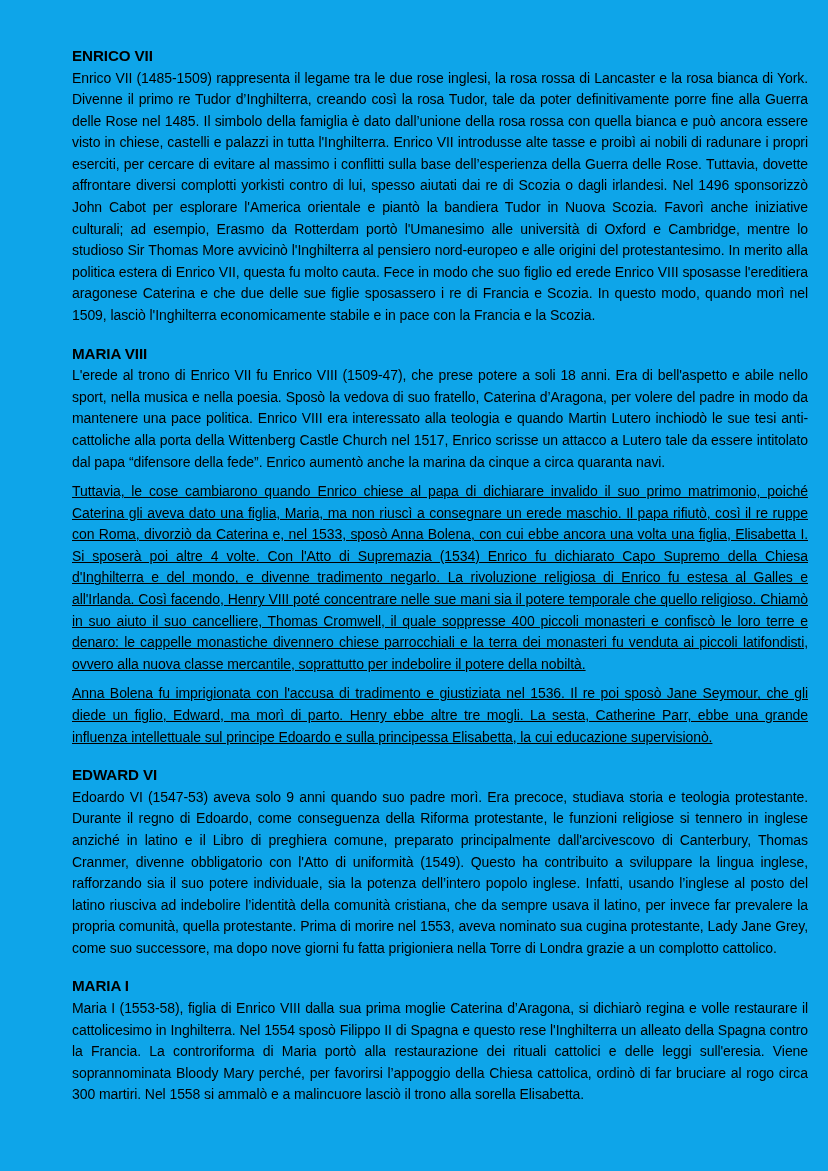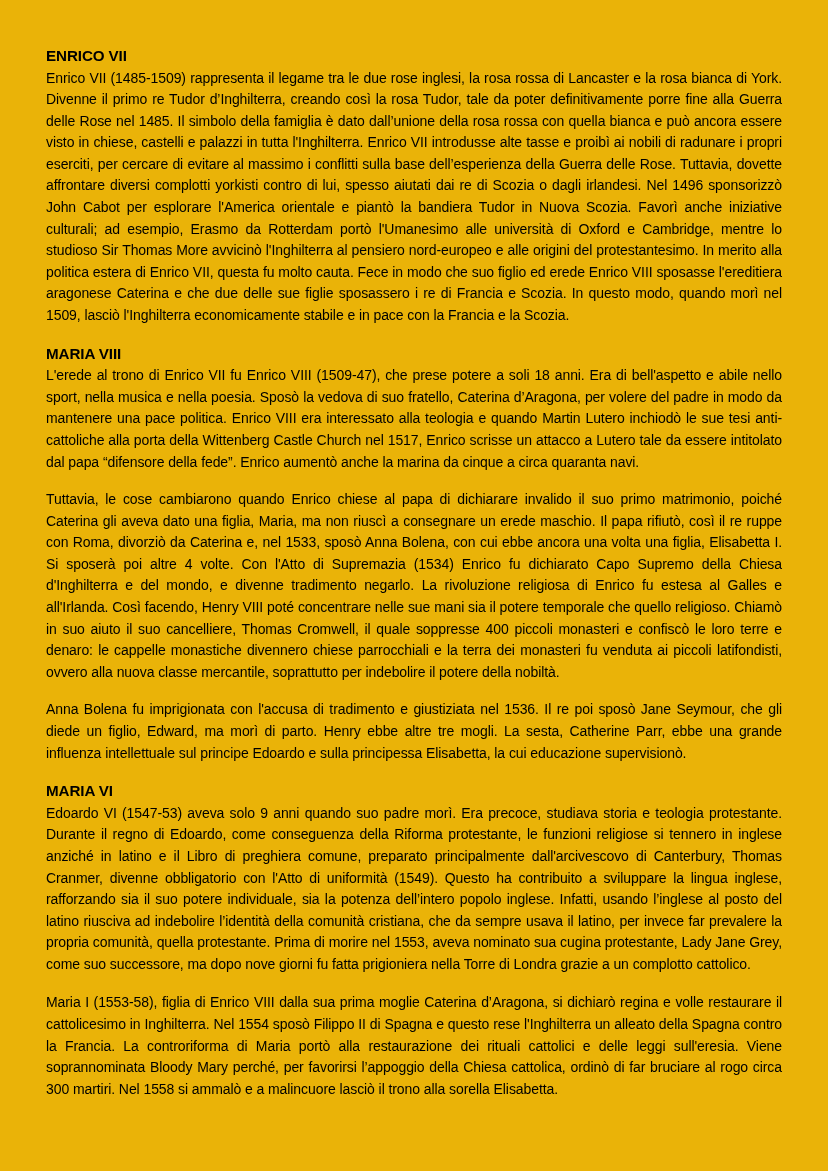--- a/index.html
+++ b/index.html
@@ -11,22 +11,22 @@
     width: 828px;
     height: 1171px;
     font-family: "Liberation Sans", sans-serif;
     color: #000000;
     overflow: hidden;
   }
   .page {
     width: 828px;
     height: 1171px;
     box-sizing: border-box;
-    padding: 46px 46px 0 46px;
-    background: #eab308;
+    padding: 46px 46px 0 72px;
+    background: #0ea5e9;
     position: relative;
   }
   .doc-body {
     width: 736px;
   }
   .section {
     margin: 0 0 0 0;
   }
   .section + .section {
     margin-top: 17px;
@@ -44,21 +44,22 @@
     line-height: 21.6px;
     text-align: justify;
     text-justify: inter-word;
     margin: 0;
     letter-spacing: -0.08px;
     word-spacing: 0px;
     -webkit-hyphens: none;
     hyphens: none;
   }
   .para + .para {
-    margin-top: 16px;
+    margin-top: 8px;
+    text-decoration: underline;
   }
 </style>
 </head>
 <body>
 
 <div class="page">
   <div class="doc-body">
 
     <div class="section">
       <h2 class="heading">ENRICO VII</h2>
@@ -66,22 +67,23 @@
     </div>
 
     <div class="section">
       <h2 class="heading">MARIA VIII</h2>
       <p class="para">L'erede al trono di Enrico VII fu Enrico VIII (1509-47), che prese potere a soli 18 anni. Era di bell'aspetto e abile nello sport, nella musica e nella poesia. Sposò la vedova di suo fratello, Caterina d’Aragona, per volere del padre in modo da mantenere una pace politica. Enrico VIII era interessato alla teologia e quando Martin Lutero inchiodò le sue tesi anti-cattoliche alla porta della Wittenberg Castle Church nel 1517, Enrico scrisse un attacco a Lutero tale da essere intitolato dal papa “difensore della fede”. Enrico aumentò anche la marina da cinque a circa quaranta navi.</p>
       <p class="para">Tuttavia, le cose cambiarono quando Enrico chiese al papa di dichiarare invalido il suo primo matrimonio, poiché Caterina gli aveva dato una figlia, Maria, ma non riuscì a consegnare un erede maschio. Il papa rifiutò, così il re ruppe con Roma, divorziò da Caterina e, nel 1533, sposò Anna Bolena, con cui ebbe ancora una volta una figlia, Elisabetta I. Si sposerà poi altre 4 volte. Con l'Atto di Supremazia (1534) Enrico fu dichiarato Capo Supremo della Chiesa d'Inghilterra e del mondo, e divenne tradimento negarlo. La rivoluzione religiosa di Enrico fu estesa al Galles e all'Irlanda. Così facendo, Henry VIII poté concentrare nelle sue mani sia il potere temporale che quello religioso. Chiamò in suo aiuto il suo cancelliere, Thomas Cromwell, il quale soppresse 400 piccoli monasteri e confiscò le loro terre e denaro: le cappelle monastiche divennero chiese parrocchiali e la terra dei monasteri fu venduta ai piccoli latifondisti, ovvero alla nuova classe mercantile, soprattutto per indebolire il potere della nobiltà.</p>
       <p class="para">Anna Bolena fu imprigionata con l'accusa di tradimento e giustiziata nel 1536. Il re poi sposò Jane Seymour, che gli diede un figlio, Edward, ma morì di parto. Henry ebbe altre tre mogli. La sesta, Catherine Parr, ebbe una grande influenza intellettuale sul principe Edoardo e sulla principessa Elisabetta, la cui educazione supervisionò.</p>
     </div>
 
     <div class="section">
-      <h2 class="heading">MARIA VI</h2>
+      <h2 class="heading">EDWARD VI</h2>
       <p class="para">Edoardo VI (1547-53) aveva solo 9 anni quando suo padre morì. Era precoce, studiava storia e teologia protestante. Durante il regno di Edoardo, come conseguenza della Riforma protestante, le funzioni religiose si tennero in inglese anziché in latino e il Libro di preghiera comune, preparato principalmente dall'arcivescovo di Canterbury, Thomas Cranmer, divenne obbligatorio con l'Atto di uniformità (1549). Questo ha contribuito a sviluppare la lingua inglese, rafforzando sia il suo potere individuale, sia la potenza dell’intero popolo inglese. Infatti, usando l’inglese al posto del latino riusciva ad indebolire l’identità della comunità cristiana, che da sempre usava il latino, per invece far prevalere la propria comunità, quella protestante. Prima di morire nel 1553, aveva nominato sua cugina protestante, Lady Jane Grey, come suo successore, ma dopo nove giorni fu fatta prigioniera nella Torre di Londra grazie a un complotto cattolico.</p>
     </div>
 
     <div class="section">
+      <h2 class="heading">MARIA I</h2>
       <p class="para">Maria I (1553-58), figlia di Enrico VIII dalla sua prima moglie Caterina d’Aragona, si dichiarò regina e volle restaurare il cattolicesimo in Inghilterra. Nel 1554 sposò Filippo II di Spagna e questo rese l'Inghilterra un alleato della Spagna contro la Francia. La controriforma di Maria portò alla restaurazione dei rituali cattolici e delle leggi sull'eresia. Viene soprannominata Bloody Mary perché, per favorirsi l’appoggio della Chiesa cattolica, ordinò di far bruciare al rogo circa 300 martiri. Nel 1558 si ammalò e a malincuore lasciò il trono alla sorella Elisabetta.</p>
     </div>
 
   </div>
 </div>
 
 </body></html>

